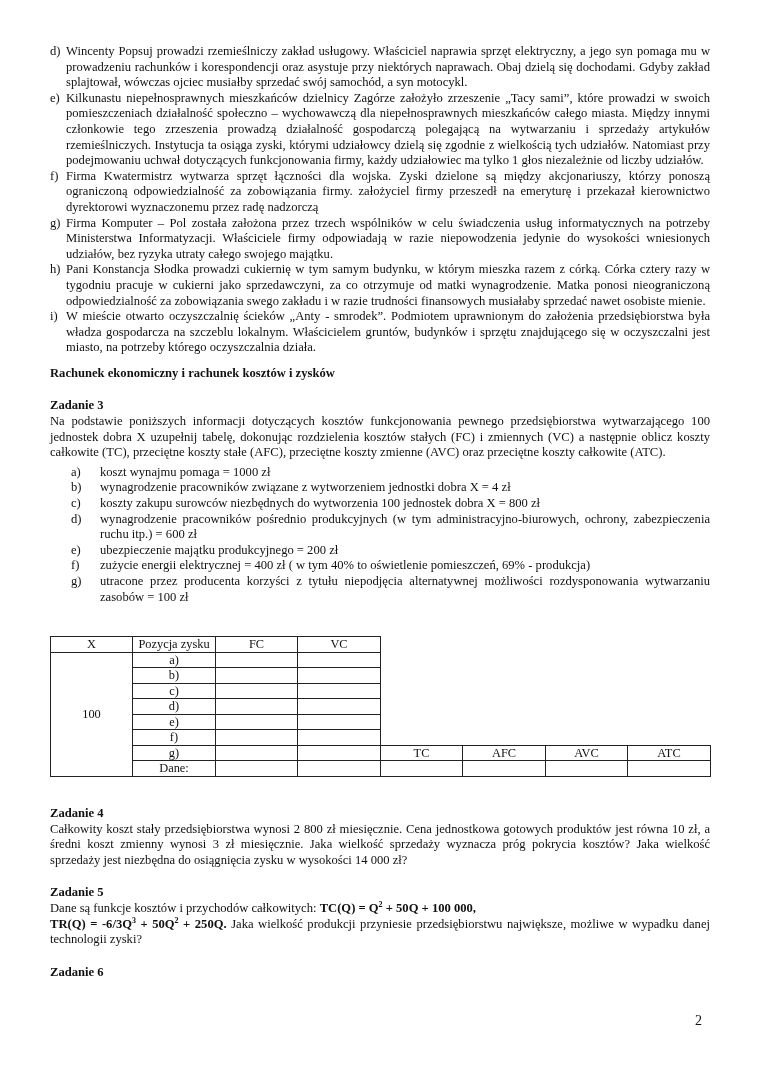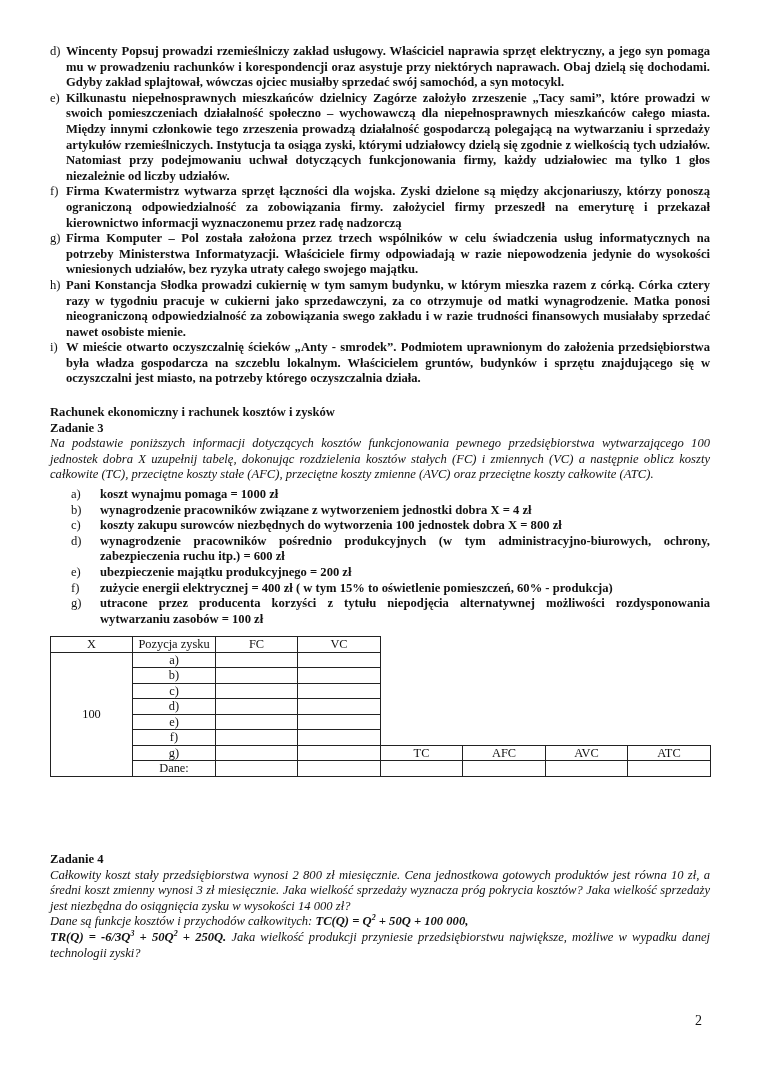--- a/index.html
+++ b/index.html
@@ -1,24 +1,24 @@
 <!DOCTYPE html>
 <html><head>
 <meta charset="utf-8">
 <style>
   html, body { margin:0; padding:0; background:#fff; }
   body { width:760px; height:1075px; position:relative; overflow:hidden;
          font-family:"Liberation Serif", "DejaVu Serif", serif; color:#111; font-size:12.6px; }
   .page { position:absolute; left:50px; top:44px; width:660px; line-height:15.6px; }
   .item { display:flex; text-align:justify; }
   .item .lbl { width:16px; flex:0 0 16px; }
-  .item .txt { flex:1;font-weight:bold; }
+  .item .txt { flex:1; }
   .h { font-weight:bold; }
-  .sec { }
-  .p { text-align:justify;font-style:italic; }
+  .sec { margin-top:17px; }
+  .p { text-align:justify; }
   .list2 { margin-top:4px; }
   .list2 .item .lbl { width:29px; flex:0 0 29px; padding-left:21px; }
   .list2 .item { padding-left:0; }
   table.cost { position:absolute; left:50px; top:636px; border-collapse:collapse; font-size:12.4px; }
   table.cost td { border:1px solid #222; padding:0; text-align:center; height:14.5px; line-height:14px; }
   table.cost td.empty { border:none; }
   .hdr td { height:30px; }
   .pgno { position:absolute; left:695px; top:1013px; font-size:14px; }
   sup { font-size:8px; line-height:0; }
   .b { font-weight:bold; }
@@ -31,37 +31,37 @@
     <div class="item">
         <span class="lbl">d)</span>
         <span class="txt">Wincenty Popsuj prowadzi rzemieślniczy zakład usługowy. Właściciel naprawia sprzęt elektryczny, a jego syn pomaga mu w prowadzeniu rachunków i korespondencji oraz asystuje przy niektórych naprawach. Obaj dzielą się dochodami. Gdyby zakład splajtował, wówczas ojciec musiałby sprzedać swój samochód, a syn motocykl.</span>
       </div>
     <div class="item">
         <span class="lbl">e)</span>
         <span class="txt">Kilkunastu niepełnosprawnych mieszkańców dzielnicy Zagórze założyło zrzeszenie „Tacy sami”, które prowadzi w swoich pomieszczeniach działalność społeczno – wychowawczą dla niepełnosprawnych mieszkańców całego miasta. Między innymi członkowie tego zrzeszenia prowadzą działalność gospodarczą polegającą na wytwarzaniu i sprzedaży artykułów rzemieślniczych. Instytucja ta  osiąga zyski, którymi udziałowcy dzielą się zgodnie z wielkością tych udziałów. Natomiast przy podejmowaniu uchwał dotyczących funkcjonowania firmy, każdy udziałowiec ma tylko 1 głos niezależnie od liczby udziałów.</span>
       </div>
     <div class="item">
         <span class="lbl">f)</span>
-        <span class="txt">Firma Kwatermistrz wytwarza sprzęt łączności dla wojska. Zyski dzielone są między akcjonariuszy, którzy ponoszą ograniczoną odpowiedzialność za zobowiązania firmy. założyciel firmy przeszedł na emeryturę i przekazał kierownictwo informacji wyznaczonemu przez radę nadzorczą</span>
+        <span class="txt">Firma Kwatermistrz wytwarza sprzęt łączności dla wojska. Zyski dzielone są między akcjonariuszy, którzy ponoszą ograniczoną odpowiedzialność za zobowiązania firmy. założyciel firmy przeszedł na emeryturę i przekazał kierownictwo dyrektorowi wyznaczonemu przez radę nadzorczą</span>
       </div>
     <div class="item">
         <span class="lbl">g)</span>
         <span class="txt">Firma Komputer – Pol została założona przez trzech wspólników w celu świadczenia usług informatycznych na potrzeby Ministerstwa Informatyzacji. Właściciele firmy odpowiadają w razie niepowodzenia jedynie do wysokości wniesionych udziałów, bez ryzyka utraty całego swojego majątku.</span>
       </div>
     <div class="item">
         <span class="lbl">h)</span>
         <span class="txt">Pani Konstancja Słodka prowadzi cukiernię w tym samym budynku, w którym mieszka razem z córką. Córka cztery razy w tygodniu pracuje w cukierni jako sprzedawczyni, za co otrzymuje od matki wynagrodzenie. Matka ponosi nieograniczoną odpowiedzialność za zobowiązania swego zakładu i w razie trudności finansowych musiałaby sprzedać nawet osobiste mienie.</span>
       </div>
     <div class="item">
         <span class="lbl">i)</span>
         <span class="txt">W mieście otwarto oczyszczalnię ścieków „Anty - smrodek”.  Podmiotem uprawnionym do założenia przedsiębiorstwa była władza gospodarcza na szczeblu lokalnym. Właścicielem gruntów, budynków i sprzętu znajdującego się w oczyszczalni jest miasto, na potrzeby którego oczyszczalnia działa.</span>
       </div>
   </div>
 
-  <div class="h sec" style="margin-top:18px">Rachunek ekonomiczny i rachunek kosztów i zysków</div>
+  <div class="h sec" style="margin-top:10px">Rachunek ekonomiczny i rachunek kosztów i zysków</div>
 
   <div class="h sec">Zadanie 3</div>
   <div class="p">Na podstawie poniższych informacji dotyczących kosztów funkcjonowania pewnego przedsiębiorstwa wytwarzającego 100 jednostek dobra X uzupełnij tabelę, dokonując rozdzielenia kosztów stałych (FC) i zmiennych (VC) a następnie oblicz  koszty całkowite (TC), przeciętne koszty stałe (AFC), przeciętne koszty zmienne (AVC) oraz przeciętne koszty całkowite (ATC).</div>
   <div class="list2">
     <div class="item">
         <span class="lbl">a)</span>
         <span class="txt">koszt wynajmu pomaga = 1000 zł</span>
       </div>
     <div class="item">
         <span class="lbl">b)</span>
@@ -74,21 +74,21 @@
     <div class="item">
         <span class="lbl">d)</span>
         <span class="txt">wynagrodzenie pracowników pośrednio produkcyjnych (w tym administracyjno-biurowych, ochrony, zabezpieczenia ruchu itp.) = 600 zł</span>
       </div>
     <div class="item">
         <span class="lbl">e)</span>
         <span class="txt">ubezpieczenie majątku produkcyjnego = 200 zł</span>
       </div>
     <div class="item">
         <span class="lbl">f)</span>
-        <span class="txt">zużycie energii elektrycznej = 400 zł ( w tym 15% to oświetlenie pomieszczeń, 60% - produkcja)</span>
+        <span class="txt">zużycie energii elektrycznej = 400 zł ( w tym 40% to oświetlenie pomieszczeń, 69% - produkcja)</span>
       </div>
     <div class="item">
         <span class="lbl">g)</span>
         <span class="txt">utracone przez producenta korzyści z tytułu niepodjęcia alternatywnej możliwości rozdysponowania wytwarzaniu zasobów = 100 zł</span>
       </div>
   </div>
 </div>
 
 <table class="cost">
   <colgroup>
@@ -154,24 +154,26 @@
     <td></td>
         <td></td>
     <td></td>
         <td></td>
     <td></td>
         <td></td>
   </tr>
 </tbody>
   </table>
 
-<div class="page" style="top:852px; line-height:15.6px">
+<div class="page" style="top:806px; line-height:15.6px">
   <div class="h">Zadanie 4</div>
   <div class="p">Całkowity koszt stały przedsiębiorstwa wynosi 2 800 zł miesięcznie. Cena jednostkowa gotowych produktów jest równa 10 zł, a średni koszt zmienny wynosi 3 zł miesięcznie. Jaka wielkość sprzedaży wyznacza próg pokrycia kosztów? Jaka wielkość sprzedaży jest niezbędna do osiągnięcia zysku w wysokości 14 000 zł?</div>
 
+  <div class="h sec">Zadanie 5</div>
   <div class="p">
     <span>Dane są funkcje kosztów i przychodów całkowitych: </span><span class="b"><span>TC(Q) = Q</span><sup>2</sup><span> + 50Q + 100 000,</span></span><br>
     <span class="b"><span>TR(Q) = -6/3Q</span><sup>3</sup><span> + 50Q</span><sup>2</sup><span> + 250Q.</span></span><span> Jaka wielkość produkcji przyniesie przedsiębiorstwu największe, możliwe w wypadku danej technologii zyski?</span>
   </div>
 
+  <div class="h sec">Zadanie 6</div>
 </div>
 
 <div class="pgno">2</div>
 
 </body></html>

